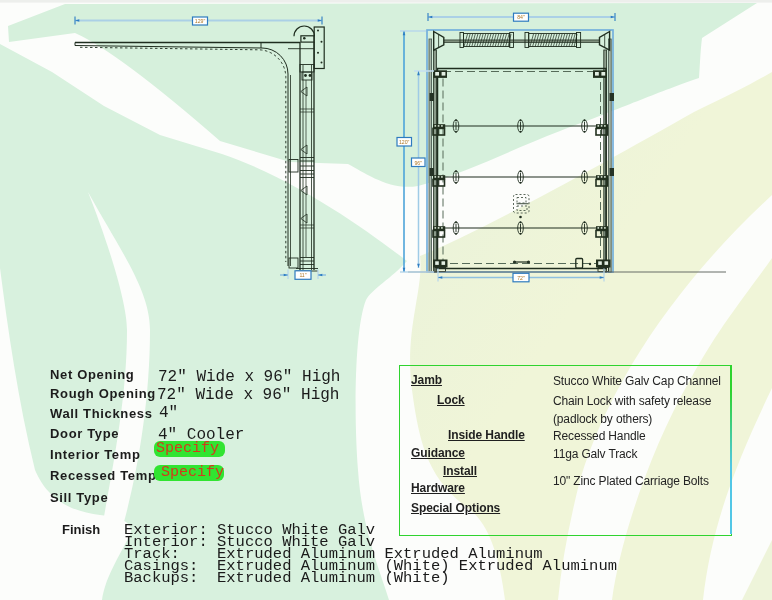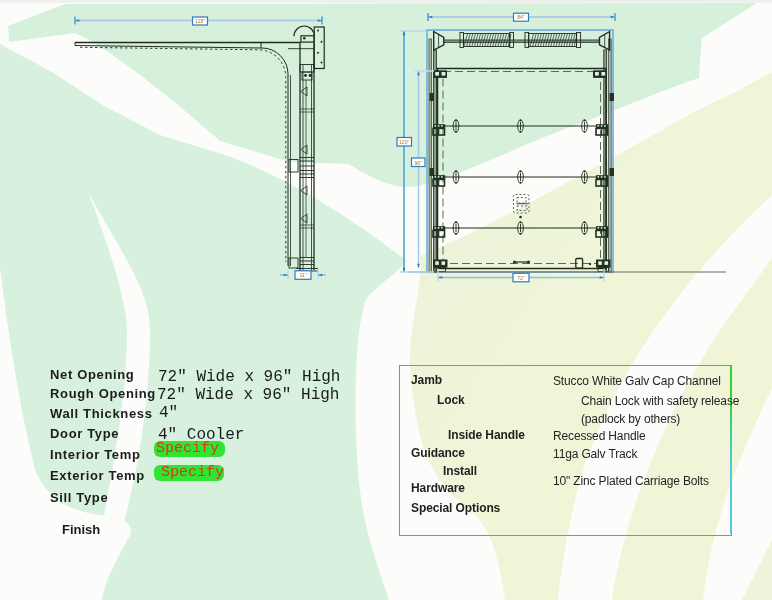--- a/index.html
+++ b/index.html
@@ -1,21 +1,21 @@
 <!DOCTYPE html>
 <html><head>
 <meta charset="utf-8">
 <style>
 html,body{margin:0;padding:0;}
 #page{position:relative;width:772px;height:600px;overflow:hidden;background:#3b82f6;font-family:"Liberation Sans",sans-serif;}
 #bg{position:absolute;left:0;top:0;}
 .lbl{position:absolute;font-family:"Liberation Sans",sans-serif;font-weight:bold;font-size:13px;letter-spacing:0.65px;color:#1c1c1c;white-space:pre;}
 .val{position:absolute;font-family:"Liberation Mono",monospace;font-size:16px;color:#1a1a1a;white-space:pre;}
 .fin{position:absolute;font-family:"Liberation Mono",monospace;font-size:15.5px;color:#1a1a1a;white-space:pre;line-height:12px;}
-.tlbl{position:absolute;font-family:"Liberation Sans",sans-serif;font-weight:bold;font-size:12px;letter-spacing:-0.1px;color:#1f1f1f;white-space:pre;}
+.tlbl{position:absolute;font-family:"Liberation Sans",sans-serif;font-weight:bold;font-size:12px;letter-spacing:-0.1px;color:#1f1f1f;white-space:pre;text-decoration:underline;}
 .tval{position:absolute;font-family:"Liberation Sans",sans-serif;font-size:12px;letter-spacing:-0.15px;color:#242424;white-space:pre;line-height:17.5px;}
 .spec{position:absolute;font-family:"Liberation Mono",monospace;font-size:15px;color:#d23a1c;background:#31e431;white-space:pre;box-sizing:border-box;border-radius:6px;}
 </style>
 </head>
 <body>
 <div id="page">
 <svg id="bg" width="772" height="600" viewBox="0 0 772 600">
 
   <rect x="0" y="0" width="772" height="600" fill="#fcfdfb"></rect>
   <rect x="0" y="0" width="772" height="2.6" fill="#edefec"></rect>
@@ -340,32 +340,37 @@
 <div class="lbl" style="left:50px;top:367px;">Net Opening</div>
 <div class="val" style="left:158px;top:368px;">72" Wide x 96" High</div>
 <div class="lbl" style="left:50px;top:386px;">Rough Opening</div>
 <div class="val" style="left:157px;top:386px;">72" Wide x 96" High</div>
 <div class="lbl" style="left:50px;top:406px;">Wall Thickness</div>
 <div class="val" style="left:159px;top:404px;">4"</div>
 <div class="lbl" style="left:50px;top:426px;">Door Type</div>
 <div class="val" style="left:158px;top:426px;">4" Cooler</div>
 <div class="lbl" style="left:50px;top:447px;">Interior Temp</div>
 <div class="spec" style="left:154px;top:441px;width:71px;height:15.5px;line-height:15px;padding-left:2px;">Specify</div>
-<div class="lbl" style="left:50px;top:468px;">Exterior Temp</div>
+<div class="lbl" style="left:50px;top:468px;">Recessed Temp</div>
 <div class="spec" style="left:154px;top:465px;width:70px;height:16px;line-height:16.5px;padding-left:7px;">Specify</div>
 <div class="lbl" style="left:50px;top:490px;">Sill Type</div>
 
 <div class="lbl" style="left:62px;top:522px;letter-spacing:0;">Finish</div>
+<div class="fin" style="left:124px;top:524px;">Exterior: Stucco White Galv
+Interior: Stucco White Galv
+Track:    Extruded Aluminum Extruded Aluminum
+Casings:  Extruded Aluminum (White) Extruded Aluminum
+Backups:  Extruded Aluminum (White)</div>
 
 <div style="position:absolute;left:399px;top:365px;width:331px;height:169px;border:1.4px solid #2fd32f;"></div>
 <div style="position:absolute;left:730.2px;top:366px;width:1.6px;height:168px;background:linear-gradient(#2fd32f 15%,#52c7e6 60%);"></div>
 <div class="tlbl" style="left:411px;top:373px;">Jamb</div>
 <div class="tval" style="left:553px;top:373px;">Stucco White Galv Cap Channel</div>
 <div class="tlbl" style="left:401px;top:393px;margin-left:36px;">Lock</div>
-<div class="tval" style="left:581px;top:393px;">Chain Lock with safety release<br>(padlock by others)</div>
+<div class="tval" style="left:553px;top:393px;">Chain Lock with safety release<br>(padlock by others)</div>
 <div class="tlbl" style="left:411px;top:428px;margin-left:37px;">Inside Handle</div>
 <div class="tval" style="left:553px;top:428px;">Recessed Handle</div>
 <div class="tlbl" style="left:411px;top:446px;">Guidance</div>
 <div class="tval" style="left:553px;top:446px;">11ga Galv Track</div>
 <div class="tlbl" style="left:411px;top:464px;padding-left:32px;">Install</div>
 <div class="tlbl" style="left:411px;top:481px;">Hardware</div>
 <div class="tval" style="left:553px;top:473px;">10" Zinc Plated Carriage Bolts</div>
 <div class="tlbl" style="left:411px;top:501px;">Special Options</div>
 </div>
 

